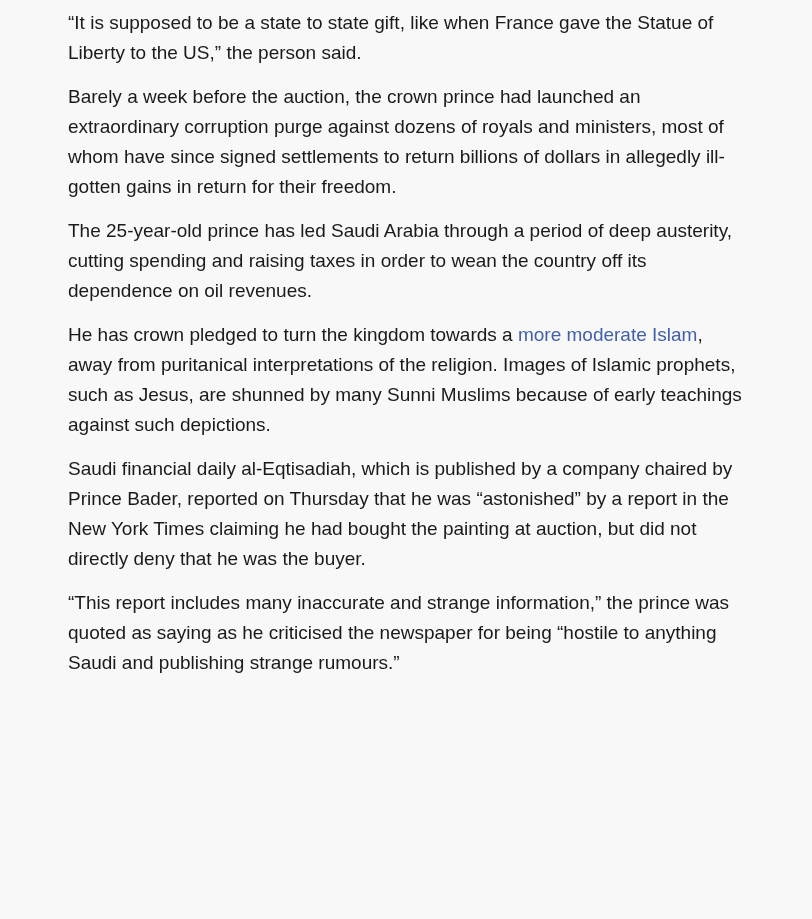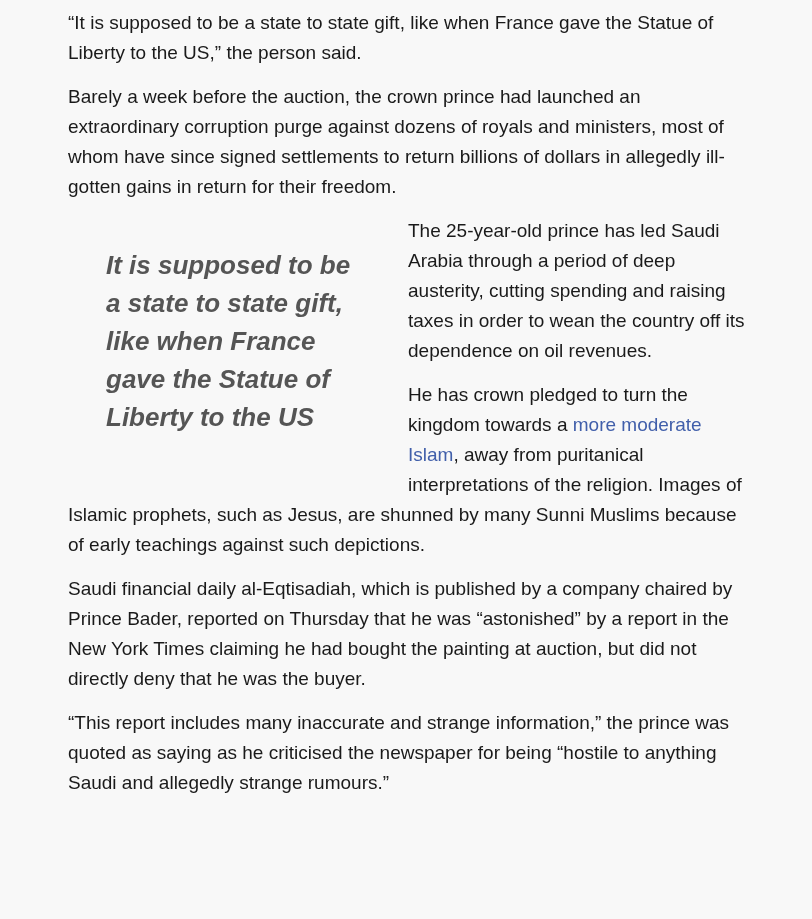--- a/index.html
+++ b/index.html
@@ -50,31 +50,24 @@
 </head>
 <body>
 
 <div class="page">
   <div class="article">
 
     <p>“It is supposed to be a state to state gift, like when France gave the Statue of Liberty to the US,” the person said.</p>
 
     <p>Barely a week before the auction, the crown prince had launched an extraordinary corruption purge against dozens of royals and ministers, most of whom have since signed settlements to return billions of dollars in allegedly ill-gotten gains in return for their freedom.</p>
 
-    <aside class="pullquote">
-      <span class="pullquote-text">It is supposed to be
-a state to state gift,
-like when France
-gave the Statue of
-Liberty to the US</span>
-    </aside>
 
     <p>The 25-year-old prince has led Saudi Arabia through a period of deep austerity, cutting spending and raising taxes in order to wean the country off its dependence on oil revenues.</p>
 
     <p><span>He has crown pledged to turn the kingdom towards a </span><a class="inline-link">more moderate Islam</a><span>, away from puritanical interpretations of the religion. Images of Islamic prophets, such as Jesus, are shunned by many Sunni Muslims because of early teachings against such depictions.</span></p>
 
     <p>Saudi financial daily al-Eqtisadiah, which is published by a company chaired by Prince Bader, reported on Thursday that he was “astonished” by a report in the New York Times claiming he had bought the painting at auction, but did not directly deny that he was the buyer.</p>
 
-    <p>“This report includes many inaccurate and strange information,” the prince was quoted as saying as he criticised the newspaper for being “hostile to anything Saudi and allegedly strange rumours.”</p>
+    <p>“This report includes many inaccurate and strange information,” the prince was quoted as saying as he criticised the newspaper for being “hostile to anything Saudi and publishing strange rumours.”</p>
 
 
   </div>
 </div>
 
 </body></html>

